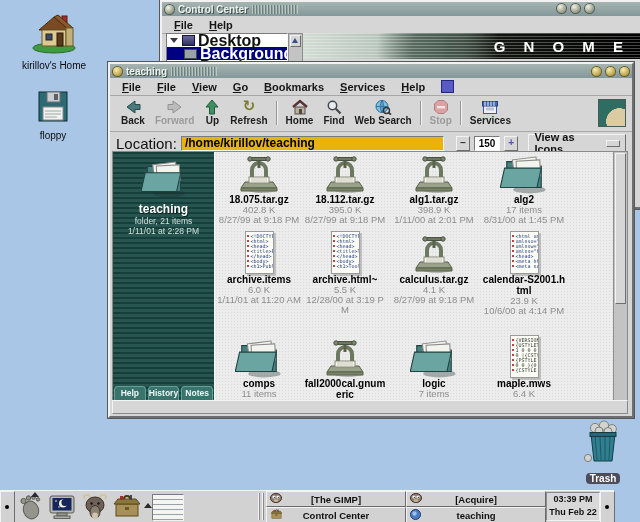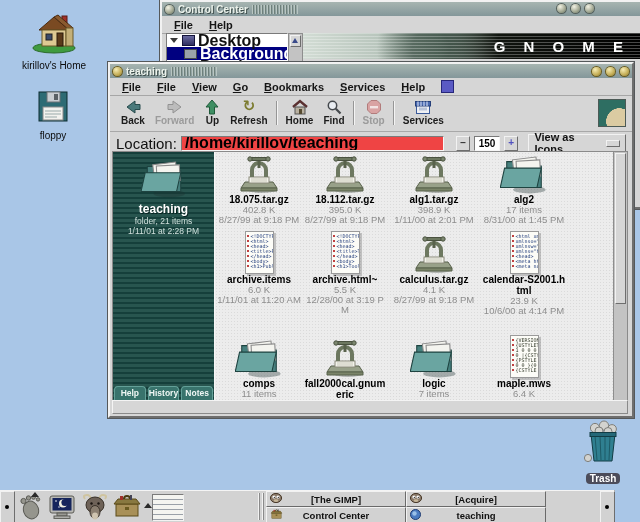--- a/index.html
+++ b/index.html
@@ -66,22 +66,22 @@
   .tool .ticon{height:17px;display:flex;align-items:center;justify-content:center;}
   .tool .tlabel{font-size:10px;font-weight:bold;color:#1c1c1c;line-height:11px;white-space:nowrap;}
   .tool.disabled .tlabel{color:#9b9b9b;}
   .tsep{width:0;height:24px;border-left:1px solid #969696;border-right:1px solid #f4f4f4;
        margin:3px 3px 0 3px;}
   .refresh-glyph{font-family:"DejaVu Sans",sans-serif;font-size:15px;font-weight:bold;color:#7c7c30;line-height:15px;}
   #throbber{position:absolute;right:6px;top:3px;width:26px;height:26px;border:1px solid #4c5a56;
        background:radial-gradient(circle at 78% 82%,#dbcba2 0 44%,#2e6e62 45%);}
   .locbar{display:flex;align-items:center;height:22px;padding:0 6px;gap:4px;}
   .loclabel{font-size:15px;font-weight:normal;color:#111;white-space:nowrap;}
-  #loc-input{width:262px;height:13px;background:#ef4444;border:1px solid;
-       border-color:#7a7a7a #f6f6f6 #f6f6f6 #7a7a7a;font-size:16px;font-weight:bold;
+  #loc-input{width:262px;height:13px;background:#eab308;border:1px solid;
+       border-color:#7a7a7a #f6f6f6 #f6f6f6 #7a7a7a;font-size:12px;font-weight:bold;
        font-family:"Liberation Sans",sans-serif;padding:0 3px;color:#000;}
   .zbtn{width:13px;height:13px;background:#d6d6d6;border:1px solid;
        border-color:#f2f2f2 #6e6e6e #6e6e6e #f2f2f2;font-size:10px;font-weight:bold;line-height:11px;
        text-align:center;color:#333;}
   .zbtn.plus{color:#5050c0;}
   .zoombox{width:24px;height:13px;background:#fff;border:1px solid;
        border-color:#7a7a7a #f6f6f6 #f6f6f6 #7a7a7a;font-size:10px;font-weight:bold;
        text-align:center;line-height:13px;}
   .optmenu{width:88px;height:17px;background:#d6d6d6;border:1px solid;
        border-color:#f2f2f2 #6e6e6e #6e6e6e #f2f2f2;display:flex;align-items:center;
@@ -338,20 +338,31 @@
     </div>
     <div class="tool">
       <span class="ticon">
         <svg width="16" height="16">
             <circle cx="6.5" cy="6.5" r="4.2" fill="#e9edf2" stroke="#44484c" stroke-width="1.5"></circle>
             <line x1="9.8" y1="9.8" x2="14.5" y2="14.5" stroke="#44484c" stroke-width="2.2"></line>
           </svg>
       </span>
         <span class="tlabel">Find</span>
     </div>
+    <div class="tool">
+      <span class="ticon">
+        <svg width="18" height="16">
+            <circle cx="8" cy="7.5" r="6" fill="#7ec0e0" stroke="#2a6a9a"></circle>
+            <path d="M2 7.5 h12 M8 1.5 v12 M8 1.5 a8 10 0 0 1 0 12 M8 1.5 a8 10 0 0 0 0 12" fill="none" stroke="#2a6a9a" stroke-width=".8"></path>
+            <circle cx="12.5" cy="11.5" r="3" fill="none" stroke="#333" stroke-width="1.4"></circle>
+            <line x1="14.6" y1="13.6" x2="17" y2="15.6" stroke="#333" stroke-width="1.8"></line>
+          </svg>
+      </span>
+        <span class="tlabel">Web Search</span>
+    </div>
     <span class="tsep"></span>
     <div class="tool disabled">
       <span class="ticon">
         <svg width="16" height="16">
             <polygon points="5,1.5 11,1.5 14.5,5 14.5,11 11,14.5 5,14.5 1.5,11 1.5,5" fill="#d9a3a3" stroke="#b27c7c"></polygon>
             <rect x="4" y="7" width="8" height="2.4" fill="#f2e3e3"></rect>
           </svg>
       </span>
         <span class="tlabel">Stop</span>
     </div>
@@ -625,15 +636,19 @@
     <span>Control Center</span>
   </span>
   <span class="task" style="left:406px;top:16px;">
     <svg class="ticn" width="11" height="11">
       <circle cx="5.5" cy="5.5" r="5" fill="#4a7ac0" stroke="#1e3a70"></circle>
       <circle cx="4.5" cy="4.5" r="2.2" fill="#9ac0e8"></circle>
     </svg>
     <span>teaching</span>
   </span>
 
+  <span id="clock">
+    <div>03:39 PM</div>
+    <div>Thu Feb 22</div>
+  </span>
 
   <span class="hidebtn" style="left:600px;"></span>
 </div>
 
 </body></html>

